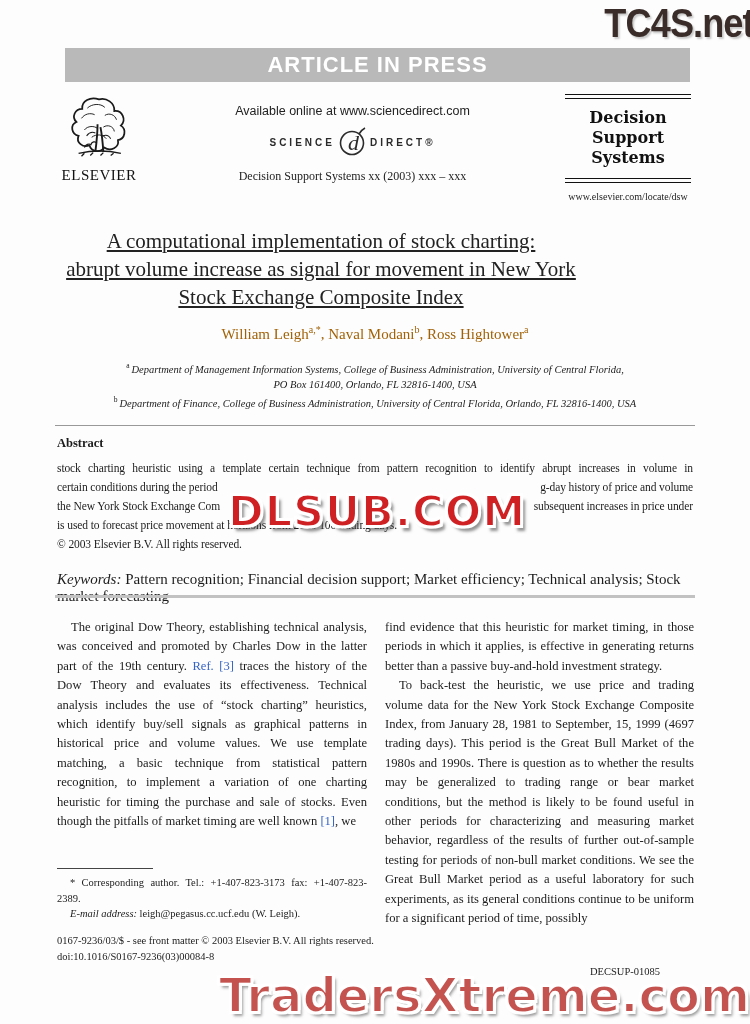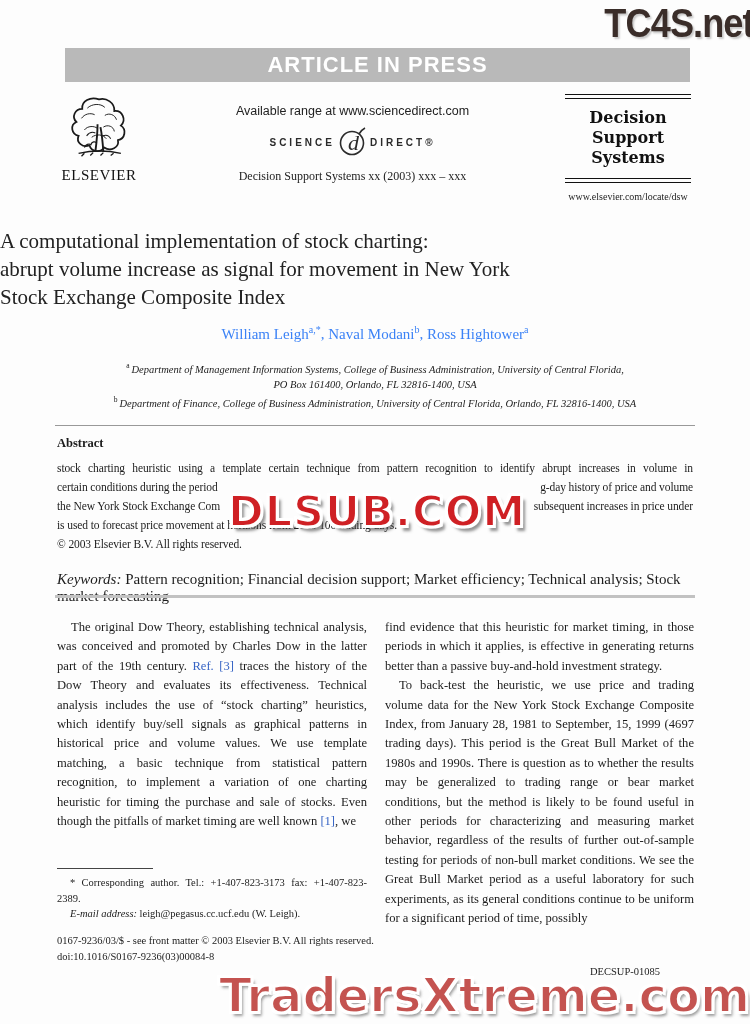--- a/index.html
+++ b/index.html
@@ -59,23 +59,23 @@
   .sd-word { font-family: "Liberation Sans", sans-serif; font-weight: bold; font-size: 10px; letter-spacing: 3px; color: #2b2b2b; }
   .sd-d { width: 27px; height: 30px; }
   .citation { margin-top: 12px; font-size: 12px; color: #222; }
 
   .jbox { position: absolute; left: 565px; top: 94px; width: 126px; text-align: center; }
   .dbl { height: 5px; border-top: 1.5px solid #111; border-bottom: 1px solid #111; }
   .jname { font-family: "DejaVu Serif", serif; font-weight: bold; font-size: 16px; line-height: 20px; padding: 9px 0 10px; color: #111; }
   .jurl { margin-top: 8px; font-size: 10px; color: #222; }
 
   
-  .title { position: absolute; left: 0; top: 227px; width: 642px; text-align: left;
-           font-size: 21px; line-height: 28px; color: #222; }
-  .authors { position: absolute; left: 0; top: 324px; width: 750px; text-align: center; font-size: 15px; color: #3b82f6; }
+  .title { position: absolute; left: 0; top: 227px; width: 642px; text-align: center;
+           font-size: 21px; line-height: 28px; color: #222; text-decoration: underline; }
+  .authors { position: absolute; left: 0; top: 324px; width: 750px; text-align: center; font-size: 15px; color: #a16207; }
   .authors sup { font-size: 10px; }
   .affil { position: absolute; left: 0; top: 358px; width: 750px; text-align: center;
            font-style: italic; font-size: 10.5px; line-height: 15px; color: #222; }
   .affil sup { font-style: normal; font-size: 7.5px; }
 
   
   .rule-thin { position: absolute; left: 55px; width: 640px; border-top: 1px solid #999; }
   .abs-head { position: absolute; left: 57px; top: 436px; font-weight: bold; font-size: 12.5px; }
   .abstract { position: absolute; left: 57px; top: 459px; width: 636px;
               font-size: 11.5px; line-height: 19px; letter-spacing: -0.1px; color: #1c1c1c; }
@@ -124,21 +124,21 @@
       <path stroke-width="1.3" d="M34 18 C40 12 52 11 58 17 M26 32 C30 26 38 24 44 27 M58 28 C64 24 72 27 74 34 M30 48 C34 42 44 42 48 46 M56 44 C62 40 70 43 71 50 M40 58 C46 53 56 54 60 60"></path>
       <path stroke-width="2.6" d="M48 40 C48 52 47 62 45 78 M52 44 C54 54 55 64 56 78"></path>
       <path stroke-width="1.4" d="M45 52 C40 50 36 52 33 56 M55 56 C60 54 64 56 66 60"></path>
       <path stroke-width="1.8" d="M22 80 C40 76 62 76 80 80 M26 84 L30 80 M38 83 L42 79 M52 83 L56 79 M66 83 L70 80"></path>
       <path stroke-width="1.6" d="M30 72 C32 68 36 66 39 68 C40 64 45 63 47 66"></path>
     </svg>
     <div class="pub-name">ELSEVIER</div>
   </div>
 
   <div class="head-center">
-    <div class="avail">Available range at www.sciencedirect.com</div>
+    <div class="avail">Available online at www.sciencedirect.com</div>
     <div class="sd-logo">
       <span class="sd-word">SCIENCE</span>
       <svg class="sd-d" viewBox="0 0 27 30">
         <circle cx="13" cy="16" r="11.5" fill="none" stroke="#2b2b2b" stroke-width="1.6"></circle>
         <text x="9" y="23" font-family="Liberation Serif, serif" font-style="italic" font-size="22" fill="#2b2b2b">d</text>
         <path d="M20 7 C22 4 24 2 26 1" stroke="#2b2b2b" stroke-width="1.6" fill="none"></path>
       </svg>
       <span class="sd-word">DIRECT®</span>
     </div>
     <div class="citation">Decision Support Systems xx (2003) xxx – xxx</div>

